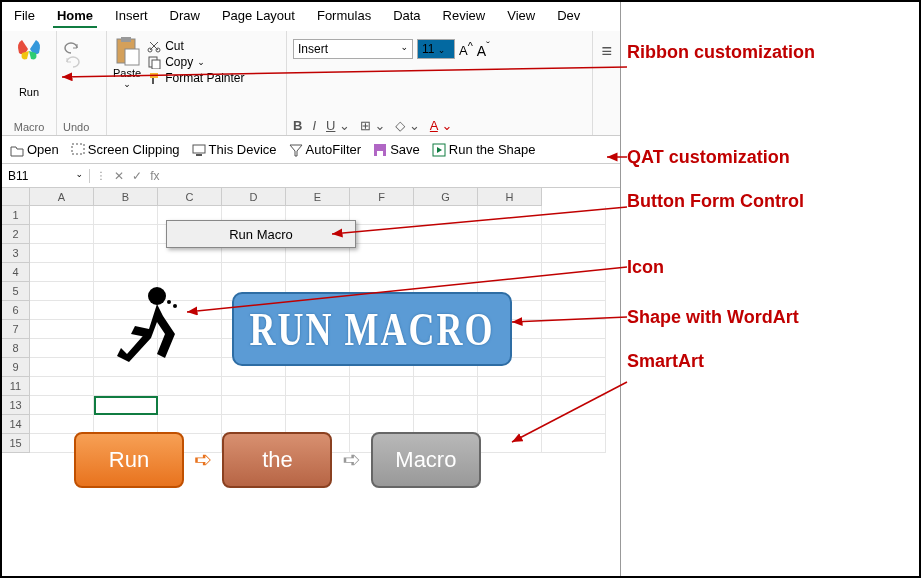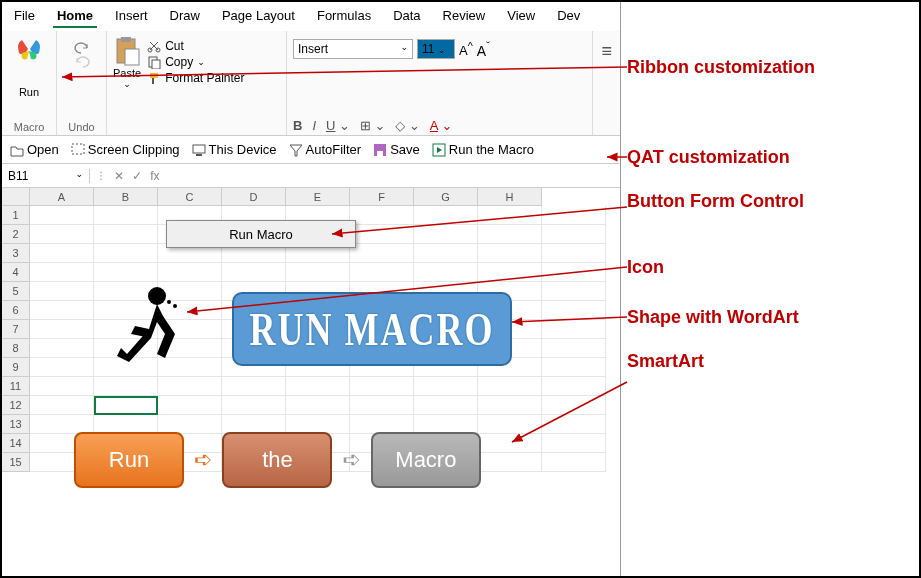--- a/index.html
+++ b/index.html
@@ -10,21 +10,21 @@
 .menubar { display: flex; gap: 14px; padding: 3px 8px; font-size: 13px; }
 .menubar span { padding: 3px 4px; cursor: pointer; }
 .menubar .active { font-weight: 600; border-bottom: 2px solid #107c41; }
 
 
 .ribbon { display: flex; border-bottom: 1px solid #ccc; height: 105px; background: #fafafa; }
 .group { border-right: 1px solid #ddd; padding: 4px 6px 2px; display: flex; flex-direction: column; justify-content: space-between; }
 .group-label { text-align: center; font-size: 11px; color: #666; padding-top: 2px; }
 .macro-group { width: 55px; align-items: center; }
 .butterfly { width: 30px; height: 30px; }
-.undo-group { width: 50px; align-items: center; justify-content: flex-start; gap: 0; padding-top: 10px; }
+.undo-group { width: 50px; align-items: flex-start; justify-content: flex-start; gap: 0; padding-top: 10px; }
 .clipboard-group { width: 180px; }
 .clip-top { display: flex; gap: 6px; }
 .paste-btn { display: flex; flex-direction: column; align-items: center; font-size: 11px; }
 .clip-actions { display: flex; flex-direction: column; gap: 2px; font-size: 12px; padding-top: 4px; }
 .clip-actions div { display: flex; align-items: center; gap: 4px; }
 .font-group { flex: 1; }
 .font-row1 { display: flex; gap: 4px; align-items: center; margin-top: 4px; }
 .font-select { border: 1px solid #aaa; padding: 2px 4px; font-size: 12px; width: 120px; background: #fff; }
 .size-select { border: 1px solid #aaa; padding: 2px 4px; font-size: 12px; width: 38px; background: #0369a1; }
 .font-row2 { display: flex; gap: 10px; margin-top: 10px; font-size: 13px; color: #555; }
@@ -204,21 +204,21 @@
           <rect x="1" y="1" width="12" height="12" fill="#b066c4"></rect>
           <rect x="4" y="8" width="6" height="5" fill="#fff"></rect>
         </svg>
         <span>Save</span>
       </div>
     <div class="qat-item">
         <svg>
           <rect x="1" y="1" width="12" height="12" fill="none" stroke="#107c41"></rect>
           <path d="M5 4 l5 3 l-5 3 z" fill="#107c41"></path>
         </svg>
-        <span>Run the Macro</span>
+        <span>Run the Shape</span>
       </div>
   </div>
 
   <div class="fbar">
     <div class="namebox">
         <span>B11</span>
         <span style="font-size:9px">⌄</span>
       </div>
     <div class="fx-area">
       <span style="font-size:10px">⋮</span>
@@ -356,32 +356,20 @@
           <div class="cell"></div>
           <div class="cell"></div>
           <div class="cell"></div>
           <div class="cell"></div>
           <div class="cell"></div>
           <div class="cell"></div>
           <div class="cell"></div>
           <div class="cell"></div>
         </div>
         <div class="row">
-          <div class="rh">12</div>
-          <div class="cell"></div>
-          <div class="cell"></div>
-          <div class="cell"></div>
-          <div class="cell"></div>
-          <div class="cell"></div>
-          <div class="cell"></div>
-          <div class="cell"></div>
-          <div class="cell"></div>
-          <div class="cell"></div>
-        </div>
-        <div class="row">
           <div class="rh">13</div>
           <div class="cell"></div>
           <div class="cell"></div>
           <div class="cell"></div>
           <div class="cell"></div>
           <div class="cell"></div>
           <div class="cell"></div>
           <div class="cell"></div>
           <div class="cell"></div>
           <div class="cell"></div>
@@ -432,21 +420,21 @@
     <div class="sa-box sa1">Run</div>
     <div class="sa-arrow a1">➪</div>
     <div class="sa-box sa2">the</div>
     <div class="sa-arrow a2">➪</div>
     <div class="sa-box sa3">Macro</div>
   </div>
 
 </div>
 
 <div class="annotations">
-  <div class="anno" style="top:55px">Ribbon customization</div>
+  <div class="anno" style="top:40px">Ribbon customization</div>
   <div class="anno" style="top:145px">QAT customization</div>
   <div class="anno" style="top:189px">Button Form Control</div>
   <div class="anno" style="top:255px">Icon</div>
   <div class="anno" style="top:305px">Shape with WordArt</div>
   <div class="anno" style="top:349px">SmartArt</div>
 </div>
 
 <svg class="overlay">
   <defs>
       <marker id="ah" markerWidth="8" markerHeight="8" refX="7" refY="3" orient="auto">

